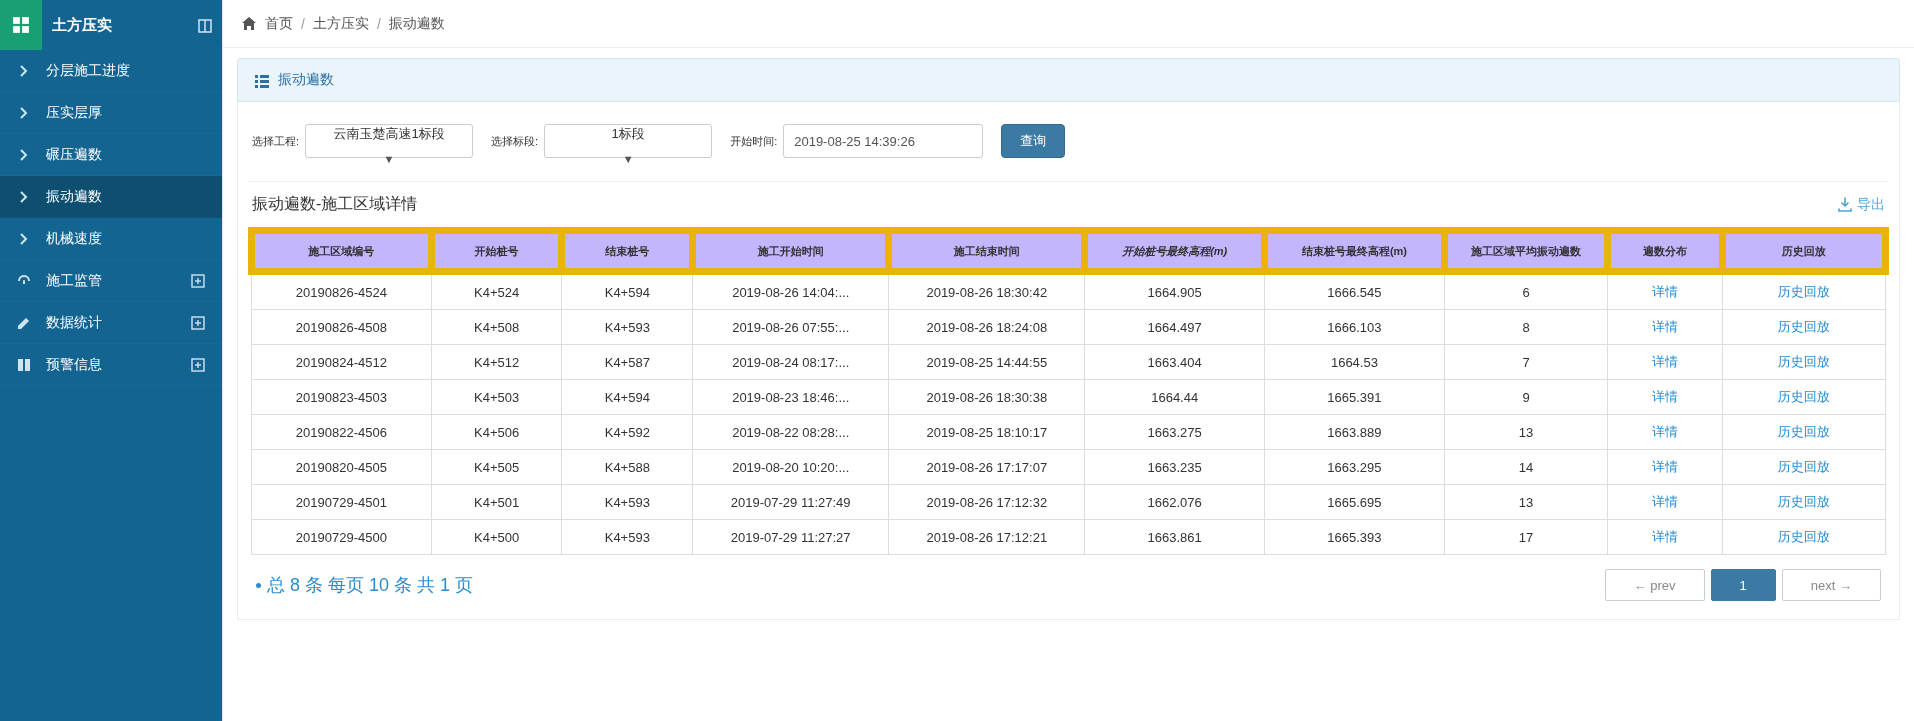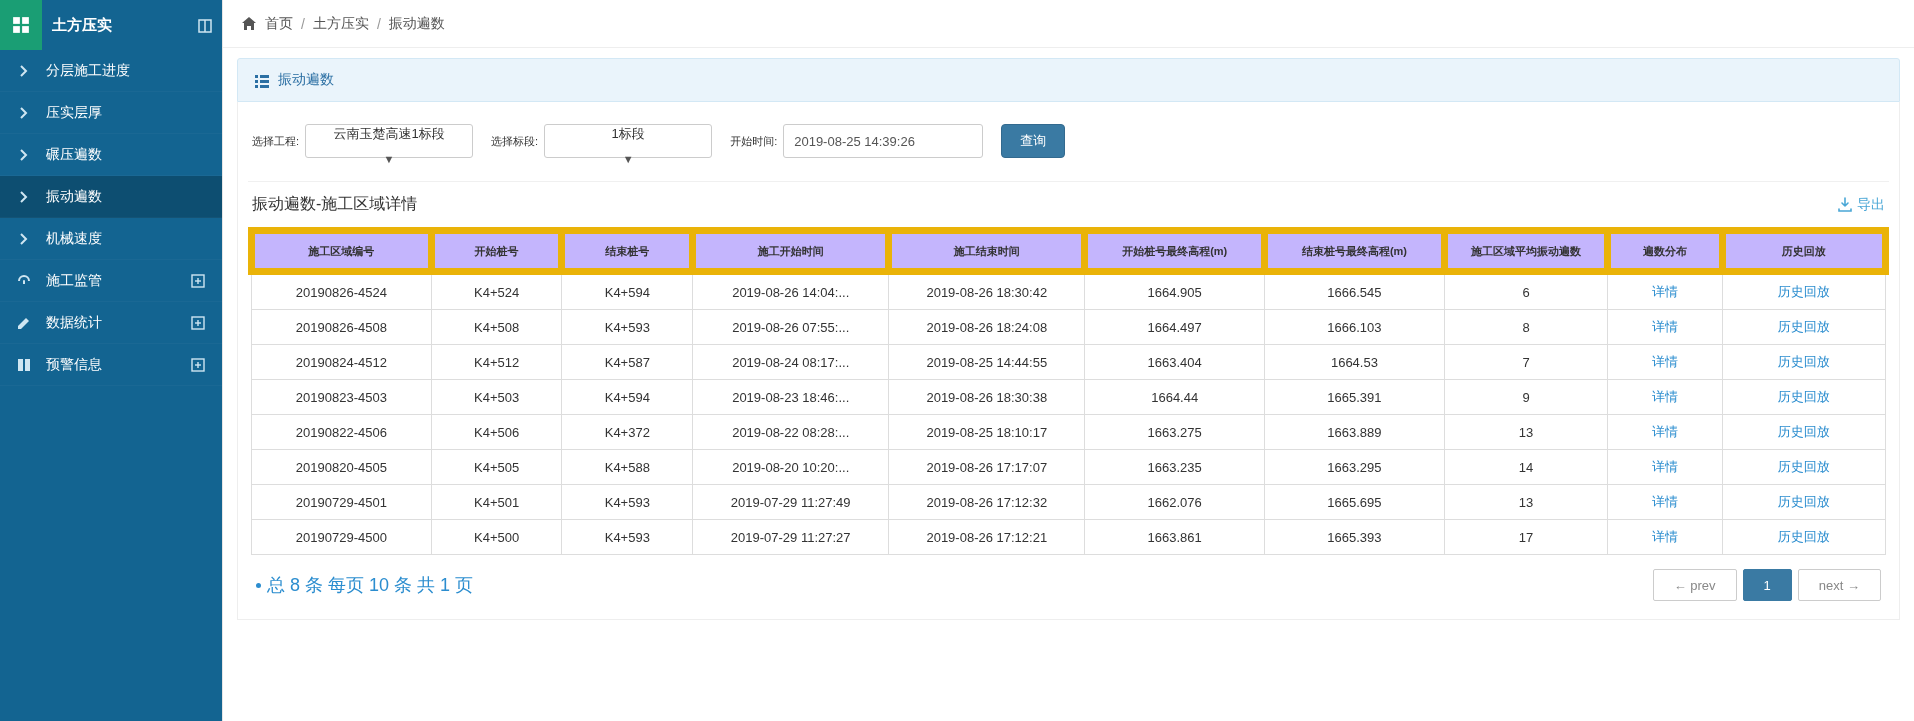--- a/index.html
+++ b/index.html
@@ -38,21 +38,21 @@
   
   table { width:100%; border-collapse:collapse; table-layout:fixed; }
   thead th { background:#c4b5fd; border:7px solid #eab308; padding:10px 6px; font-size:11px; font-weight:bold; color:#333; text-align:center; line-height:1.3; vertical-align:middle;}
   tbody td { border:1px solid #ddd; padding:8px 6px; font-size:13px; text-align:center; color:#333; white-space:nowrap; overflow:hidden; text-overflow:ellipsis;}
   tbody td.link { color:#2b8dcf; cursor:pointer;margin-top:12px; }
   
   .table-footer { display:flex; align-items:center; justify-content:space-between; padding:14px 8px 8px 8px; }
   .footer-info { color:#2b8dcf; font-size:18px; display:flex; align-items:center; gap:6px;}
   .footer-info .dot { width:5px; height:5px; border-radius:50%; background:#2b8dcf; display:inline-block; }
   .pager { display:flex; align-items:center; gap:6px; }
-  .pager .pg-btn { border:1px solid #ccc; background:#fff; color:#888; height:32px; padding:0 20px; display:flex; align-items:center; border-radius:2px; cursor:pointer; font-size:13px;}
+  .pager .pg-btn { border:1px solid #ccc; background:#fff; color:#888; height:32px; padding:0 28px; display:flex; align-items:center; border-radius:2px; cursor:pointer; font-size:13px;}
   .pager .pg-btn.active { background:#3a7aa3; color:#fff; border-color:#3a7aa3; }
   svg.ic { width:16px; height:16px; fill:currentColor; vertical-align:middle; }
   svg.ic-lg { width:18px; height:18px; }
 </style>
 </head>
 <body>
 
 <div class="layout">
 
   <aside class="sidebar">
@@ -207,21 +207,21 @@
       </div>
 
       <table>
         <thead>
             <tr id="thead-row">
               <th style="width: 11%;">施工区域编号</th>
               <th style="width: 8%;">开始桩号</th>
               <th style="width: 8%;">结束桩号</th>
               <th style="width: 12%; margin-left: 24px;">施工开始时间</th>
               <th style="width: 12%;">施工结束时间</th>
-              <th style="width: 11%;">开始桩号最终高程(m)</th>
+              <th style="width: 11%; font-style: italic;">开始桩号最终高程(m)</th>
               <th style="width: 11%;">结束桩号最终高程(m)</th>
               <th style="width: 10%;">施工区域平均振动遍数</th>
               <th style="width: 7%;">遍数分布</th>
               <th style="width: 10%;">历史回放</th>
             </tr>
           </thead>
         <tbody id="tbody">
             <tr>
               <td>20190826-4524</td>
               <td>K4+524</td>
@@ -266,21 +266,21 @@
               <td>2019-08-26 18:30:38</td>
               <td>1664.44</td>
               <td>1665.391</td>
               <td>9</td>
               <td class="link">详情</td>
               <td class="link">历史回放</td>
             </tr>
             <tr>
               <td>20190822-4506</td>
               <td>K4+506</td>
-              <td>K4+372</td>
+              <td>K4+592</td>
               <td>2019-08-22 08:28:...</td>
               <td>2019-08-25 18:10:17</td>
               <td>1663.275</td>
               <td>1663.889</td>
               <td>13</td>
               <td class="link">详情</td>
               <td class="link">历史回放</td>
             </tr>
             <tr>
               <td>20190820-4505</td>

